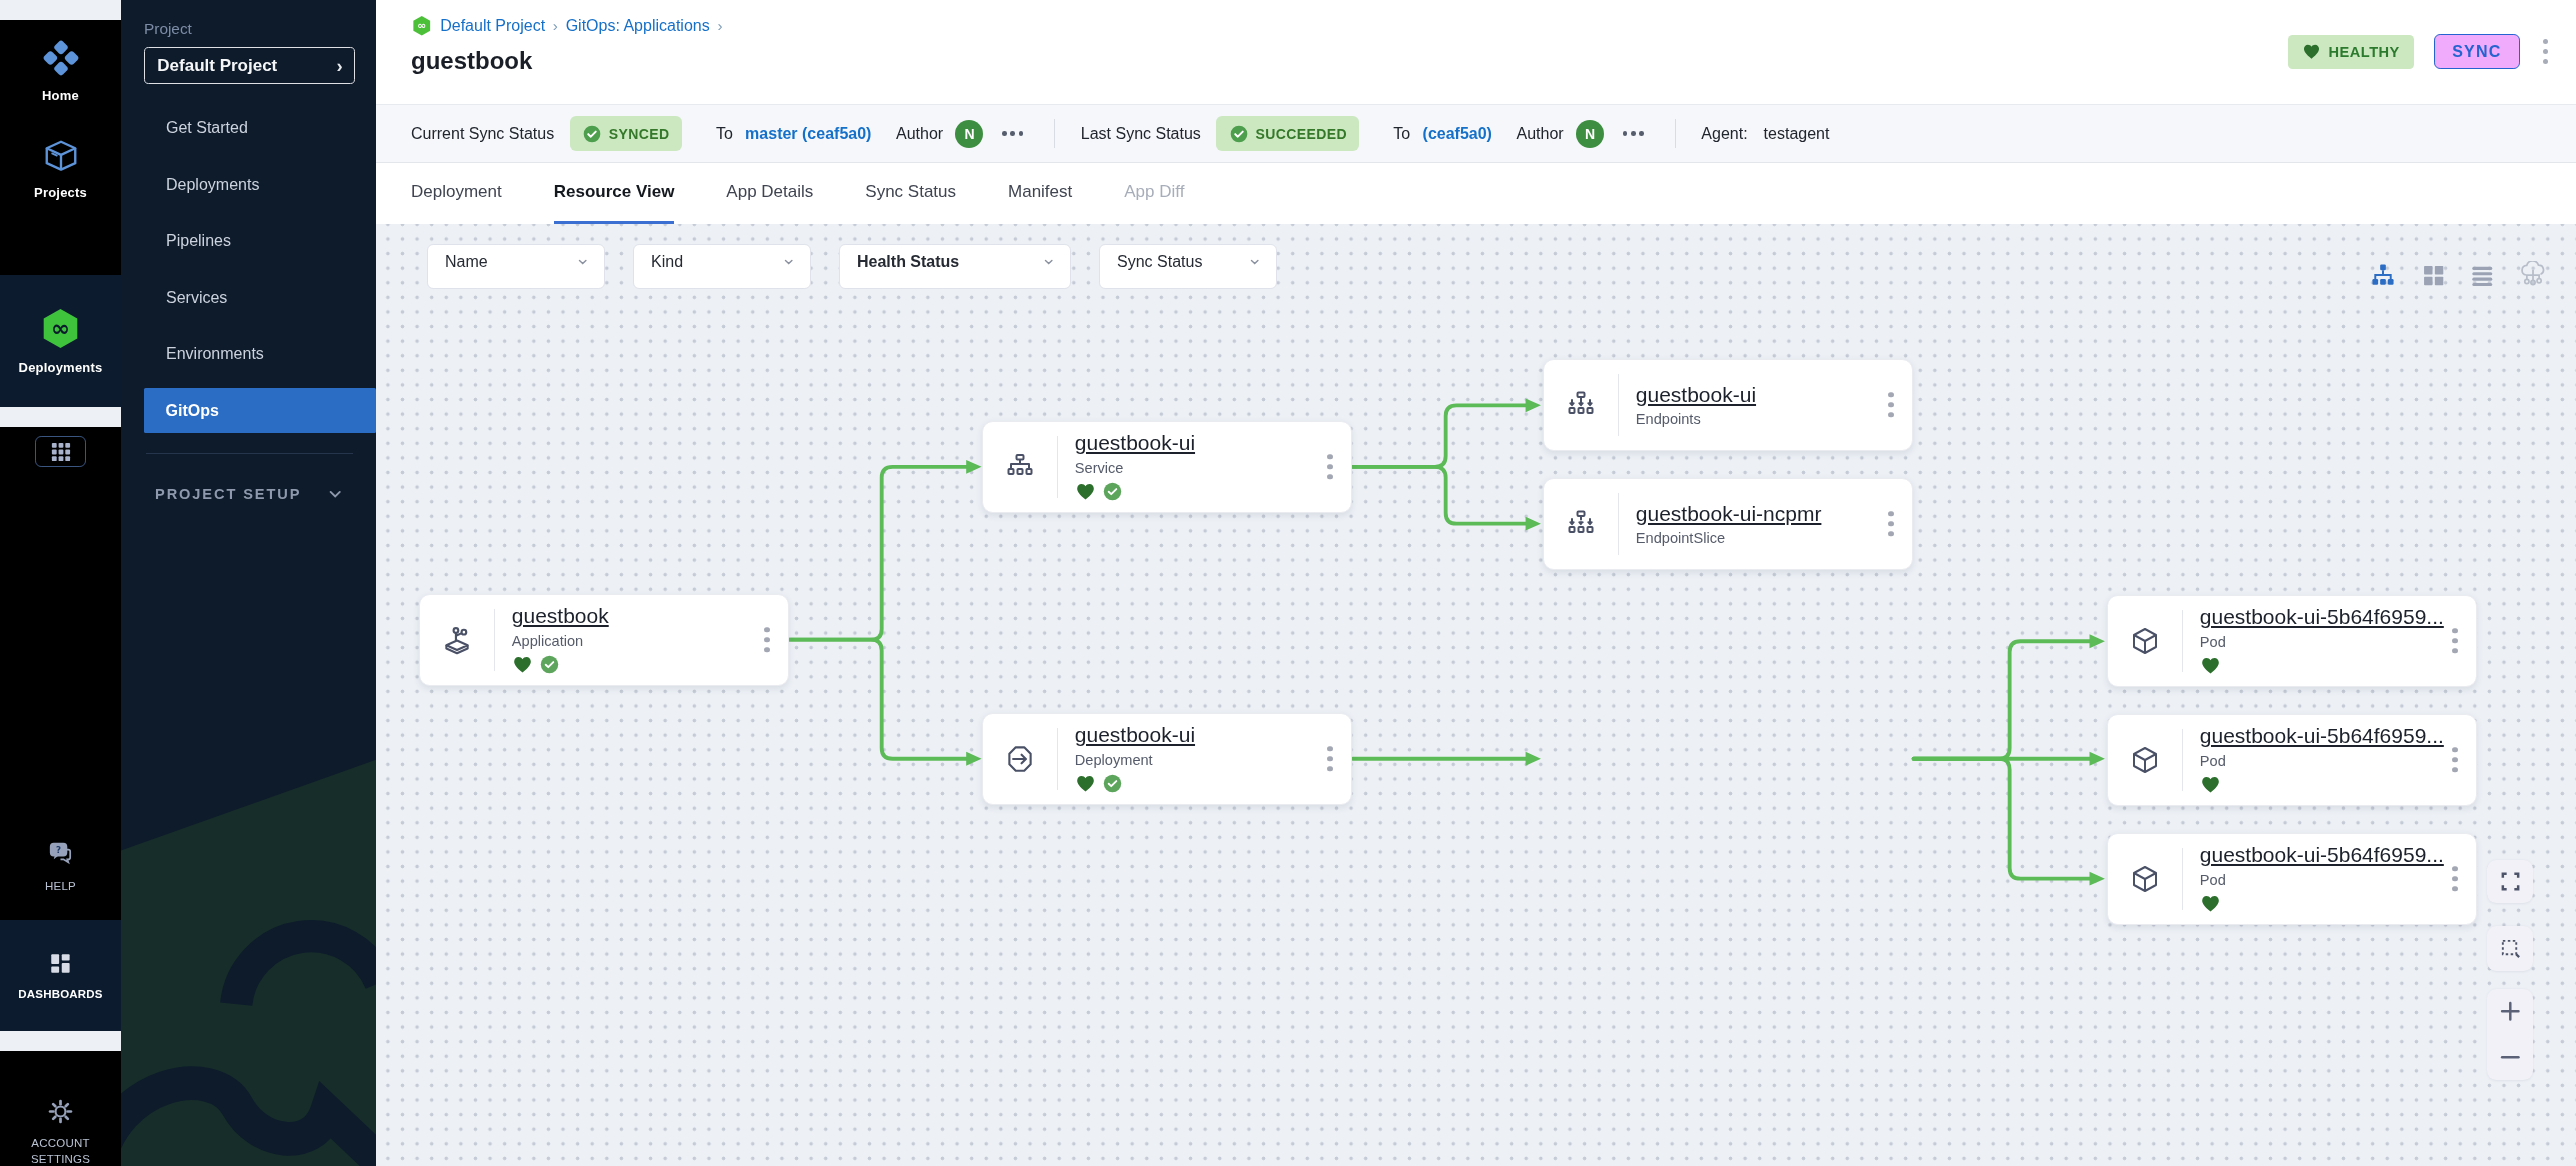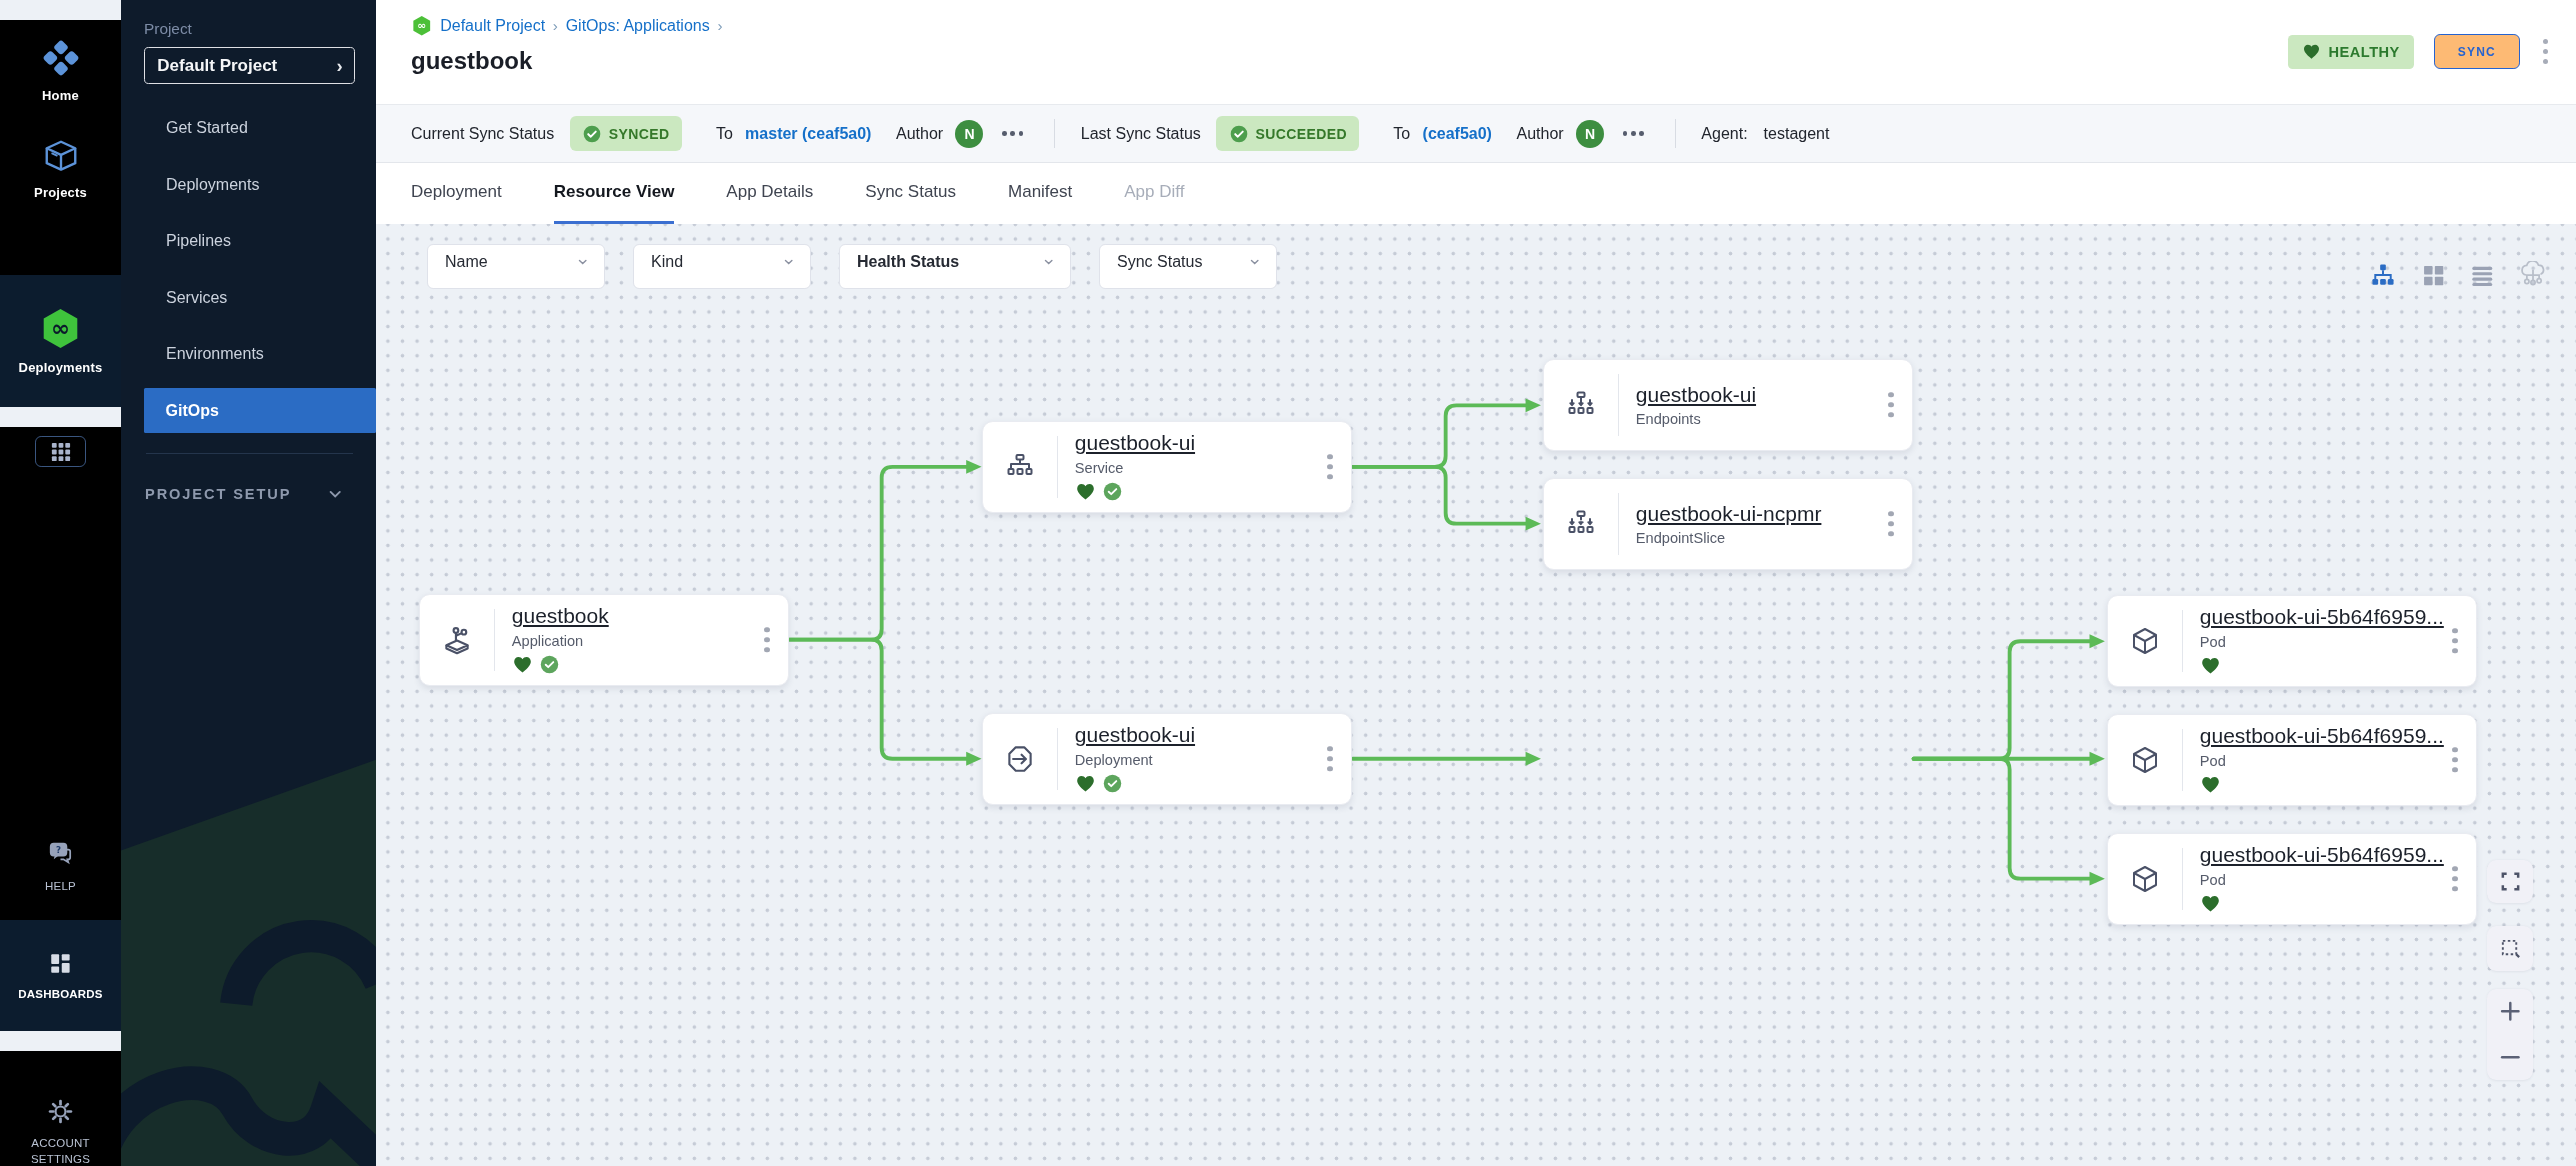--- a/index.html
+++ b/index.html
@@ -28,36 +28,36 @@
   .sb-label { color:#7d8ca6; font-size:15.4px; margin:20px 0 0 23px; }
   .sb-select { margin:9.2px 21.5px 0 23px; height:37px; border:0.8px solid #dfe0e5; border-radius:4.6px;
                display:flex; align-items:center; justify-content:space-between; padding:0 10.8px 0 12.3px; cursor:pointer; }
   .sb-select-text { color:#f5f6f8; font-size:17px; font-weight:700; }
   .sb-chev { color:#e8eaee; font-size:18.4px; font-weight:700; }
   .sb-menu { margin-top:21.5px; }
   .sb-item { height:45px; margin-bottom:11.5px; display:flex; align-items:center; padding-left:45px;
              color:#ccd3de; font-size:16px; cursor:pointer; }
   .sb-item.active { background:#2b6cc4; margin-left:23px; padding-left:21.5px; color:#fff; font-weight:600; border-radius:1.5px; }
   .sb-div { height:0.8px; background:#24354c; margin:20px 23px 0 24.6px; }
-  .sb-footer { margin:31px 32px 0 24px; display:flex; align-items:center; justify-content:space-between; cursor:pointer; }
+  .sb-footer { margin:31px 32px 0 34px; display:flex; align-items:center; justify-content:space-between; cursor:pointer; }
   .sb-footer-text { color:#8e99ad; font-size:14.6px; font-weight:700; letter-spacing:1.9px; }
   .watermark { position:absolute; bottom:0; left:0; z-index:1; }
 
   
   .main { flex:1; display:flex; flex-direction:column; background:#fff; min-width:0; }
   .header { height:104px; position:relative; padding-left:35px; background:#fff; }
   .breadcrumb { display:flex; align-items:center; gap:7.7px; padding-top:15.4px; font-size:16px; }
   .crumb { color:#1570c9; cursor:pointer; }
   .crumb-sep { color:#7f9db9; font-size:15.4px; }
   .page-title { margin-top:10px; font-size:24px; font-weight:700; color:#1a1e27; }
   .header-right { position:absolute; right:24.6px; top:34px; display:flex; align-items:center; gap:20px; }
   .pill { display:flex; align-items:center; gap:7.7px; background:#cbe8c0; border-radius:4.6px; height:34px; padding:0 14px; }
   .pill-text { color:#2c7a2e; font-size:14.6px; font-weight:700; letter-spacing:0.5px; }
-  .btn-sync { width:86px; height:35px; background:#fdba74; border:1.5px solid #2563d0; border-radius:6.1px;
-              color:#2563d0; font-size:12px; font-weight:700; letter-spacing:1.2px; display:flex;
+  .btn-sync { width:86px; height:35px; background:#f0abfc; border:1.5px solid #2563d0; border-radius:6.1px;
+              color:#2563d0; font-size:16px; font-weight:700; letter-spacing:1.2px; display:flex;
               align-items:center; justify-content:center; cursor:pointer; }
   .kebab-v { display:flex; flex-direction:column; gap:4.6px; cursor:pointer; padding:3.1px; }
   .kebab-v i { width:5.4px; height:5.4px; border-radius:50%; background:#a7acb8; }
 
   
   .statusbar { height:59px; background:#f5f7fa; border-top:0.8px solid #e7eaee; border-bottom:0.8px solid #e3e6eb;
                display:flex; align-items:center; padding-left:35px; font-size:16px; color:#21252d; }
   .badge { display:inline-flex; align-items:center; gap:7px; background:#cbe8c0; border-radius:6.1px; height:35px; padding:0 12.3px; }
   .badge-text { color:#35782a; font-size:14px; font-weight:700; letter-spacing:0.4px; }
   .to-label { margin-left:34px; }

